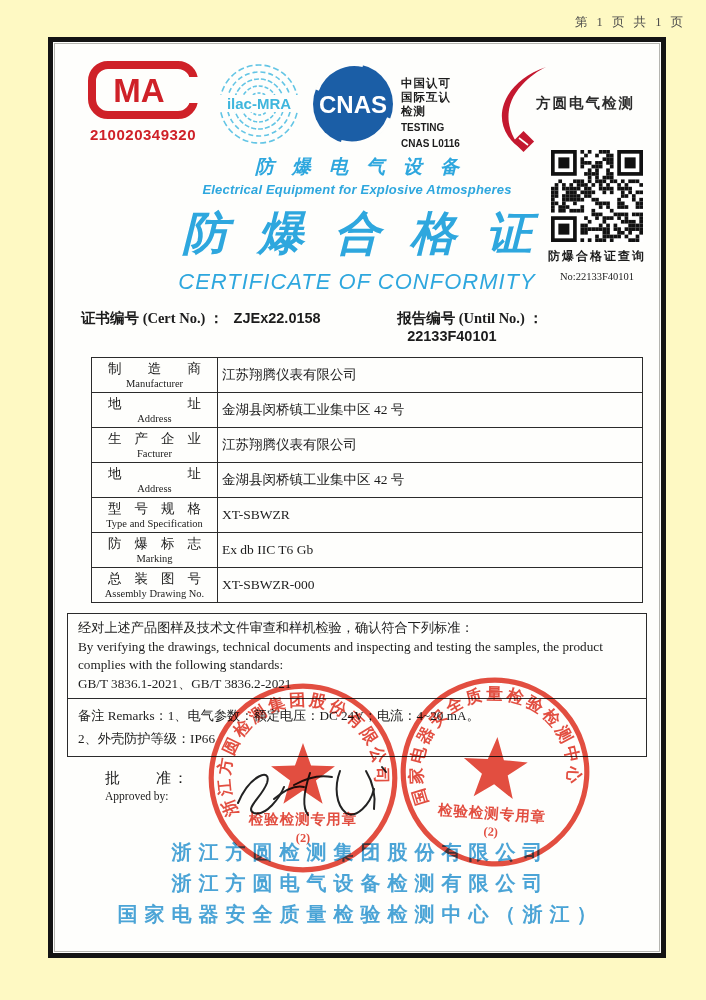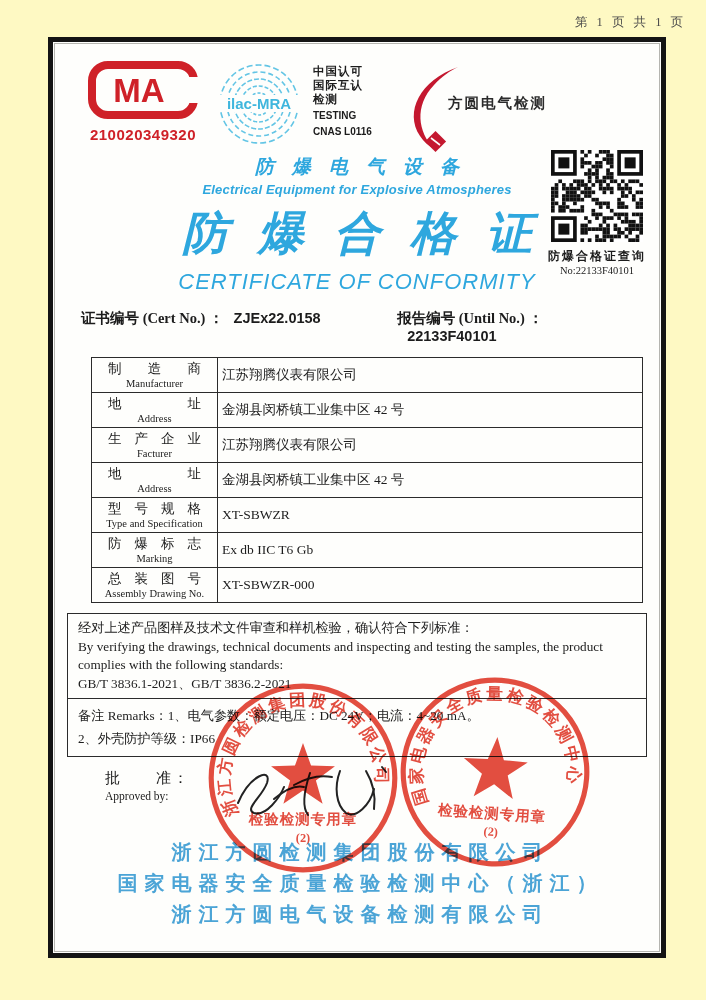--- a/index.html
+++ b/index.html
@@ -9,36 +9,36 @@
   .frame { position:absolute; left:48px; top:37px; width:618px; height:921px; border:5px solid #141414; background:#fefefc; }
   .frame::after { content:""; position:absolute; inset:1px; border:1px solid #b5b5b0; pointer-events:none; }
   .inner { position:relative; width:100%; height:100%; padding:10px 12px; }
 
   
   .logos-row { display:flex; align-items:flex-start; margin:8px 6px 0 14px; height:92px; }
   .cma-block { width:128px; text-align:center; }
   .cma-num { color:#cf2128; font-weight:bold; font-size:15px; font-family:"Liberation Sans",sans-serif; letter-spacing:.5px; margin-top:2px; }
   .ilac { margin:2px 6px 0 10px; }
   .cnas { margin:2px 0 0 4px; }
-  .cnas-text { margin:4px 0 0 6px; font-family:"Liberation Sans",sans-serif; }
+  .cnas-text { margin:16px 0 0 6px; font-family:"Liberation Sans",sans-serif; }
   .cnas-text .cn { font-size:11.5px; font-weight:bold; line-height:14px; letter-spacing:1px; }
   .cnas-text .en { font-size:10px; font-weight:bold; line-height:12px; margin-top:4px; }
   .fy-logo { display:flex; align-items:center; margin-left:26px; margin-top:4px; }
   .fy-label { font-size:14.5px; font-weight:bold; color:#2b2b2b; letter-spacing:2px; margin-left:-22px; margin-top:-14px; font-family:"Liberation Sans",sans-serif; }
 
   
   .title-block { text-align:center; margin-top:2px; font-family:"Liberation Sans",sans-serif;font-style:italic; }
   .t-cn { color:#2ea7de; font-size:19px; font-weight:bold; letter-spacing:18px; text-indent:18px; }
   .t-en { color:#2ea7de; font-size:13px; font-weight:bold; margin-top:2px; letter-spacing:.2px; }
   .t-big { color:#2ea7de; font-size:46px; font-weight:bold; letter-spacing:30px; text-indent:30px; margin-top:6px; }
   .t-cert { color:#2ea7de; font-size:22px; letter-spacing:1px; margin-top:4px; font-weight:500; }
 
   .qr-block { position:absolute; top:108px; right:14px; width:100px; text-align:center; }
   .qr-cap { font-size:12px; font-weight:bold; letter-spacing:2px; margin-top:2px; }
-  .qr-no { font-size:10.5px; margin-top:0; }
+  .qr-no { font-size:10.5px; margin-top:6px; }
 
   
   .cert-numbers { display:flex; margin:14px 8px 0 16px; font-size:14.5px; font-weight:bold; }
   .cn-left { width:318px; }
   .cn-pair .val { margin-left:10px; font-family:"Liberation Sans",sans-serif; font-weight:bold; }
 
   
   table.info { border-collapse:collapse; margin:12px 6px 0 26px; width:552px; }
   table.info td { border:1px solid #2b2b2b; padding:2px 4px; height:30px; }
   td.lbl { width:126px; }
@@ -90,20 +90,28 @@
           <svg width="84" height="84" viewBox="0 0 84 84">
             <g fill="none" stroke="#63c5e5" stroke-width="1.6">
               <circle cx="42" cy="42" r="39" stroke-dasharray="6 3"></circle>
               <circle cx="42" cy="42" r="32" stroke-dasharray="5 3"></circle>
               <circle cx="42" cy="42" r="25" stroke-dasharray="5 2"></circle>
               <circle cx="42" cy="42" r="18" stroke-dasharray="4 2"></circle>
               <circle cx="42" cy="42" r="11" stroke-dasharray="3 2"></circle>
             </g>
             <rect x="2" y="33" width="80" height="17" fill="#fefefc"></rect>
             <text x="42" y="46.5" text-anchor="middle" font-family="Liberation Sans,sans-serif" font-size="15" font-weight="bold" fill="#3fb6dd">ilac-MRA</text>
+          </svg>
+        </div>
+        <div class="cnas">
+          <svg width="84" height="84" viewBox="0 0 84 84">
+            <circle cx="42" cy="42" r="40" fill="#1b5ea6"></circle>
+            <path d="M6,28 A40,40 0 0 1 52,3" fill="none" stroke="#fefefc" stroke-width="4"></path>
+            <path d="M78,56 A40,40 0 0 1 30,80" fill="none" stroke="#fefefc" stroke-width="4"></path>
+            <text x="42" y="51" text-anchor="middle" font-family="Liberation Sans,sans-serif" font-size="24" font-weight="bold" fill="#ffffff">CNAS</text>
           </svg>
         </div>
         <div class="cnas-text">
           <div class="cn">中国认可</div>
           <div class="cn">国际互认</div>
           <div class="cn">检测</div>
           <div class="en">TESTING</div>
           <div class="en">CNAS L0116</div>
         </div>
         <div class="fy-logo">
@@ -457,22 +465,22 @@
             <path d="M116,12 C110,28 112,46 122,54 C132,60 146,46 150,30"></path>
             <path d="M142,12 C148,22 152,36 150,50"></path>
             <path d="M158,8 L162,13"></path>
           </g>
         </svg>
       </div>
 
 
       <div class="issuers">
         <div>浙江方圆检测集团股份有限公司</div>
+        <div>浙江方圆电气设备检测有限公司</div>
         <div>国家电器安全质量检验检测中心（浙江）</div>
-        <div>浙江方圆电气设备检测有限公司</div>
       </div>
 
       <svg class="stamp stamp-left" viewBox="0 0 190 190">
         <circle cx="95" cy="95" r="89" fill="none" stroke="#e03a2c" stroke-width="5"></circle>
         <defs>
             <path id="ringL" d="M 33.5,131 A 71,71 0 1 1 156.5,131"></path>
           </defs>
         <text font-size="16" letter-spacing="3"><textPath href="#ringL" startOffset="2">浙江方圆检测集团股份有限公司</textPath></text>
         <polygon points="95,61 102.8,83 126,83.5 107.5,97.5 114,120 95,107 76,120 82.5,97.5 64,83.5 87.2,83" fill="#e03a2c"></polygon>
         <text x="95" y="140" text-anchor="middle" font-size="14" letter-spacing="1">检验检测专用章</text>

